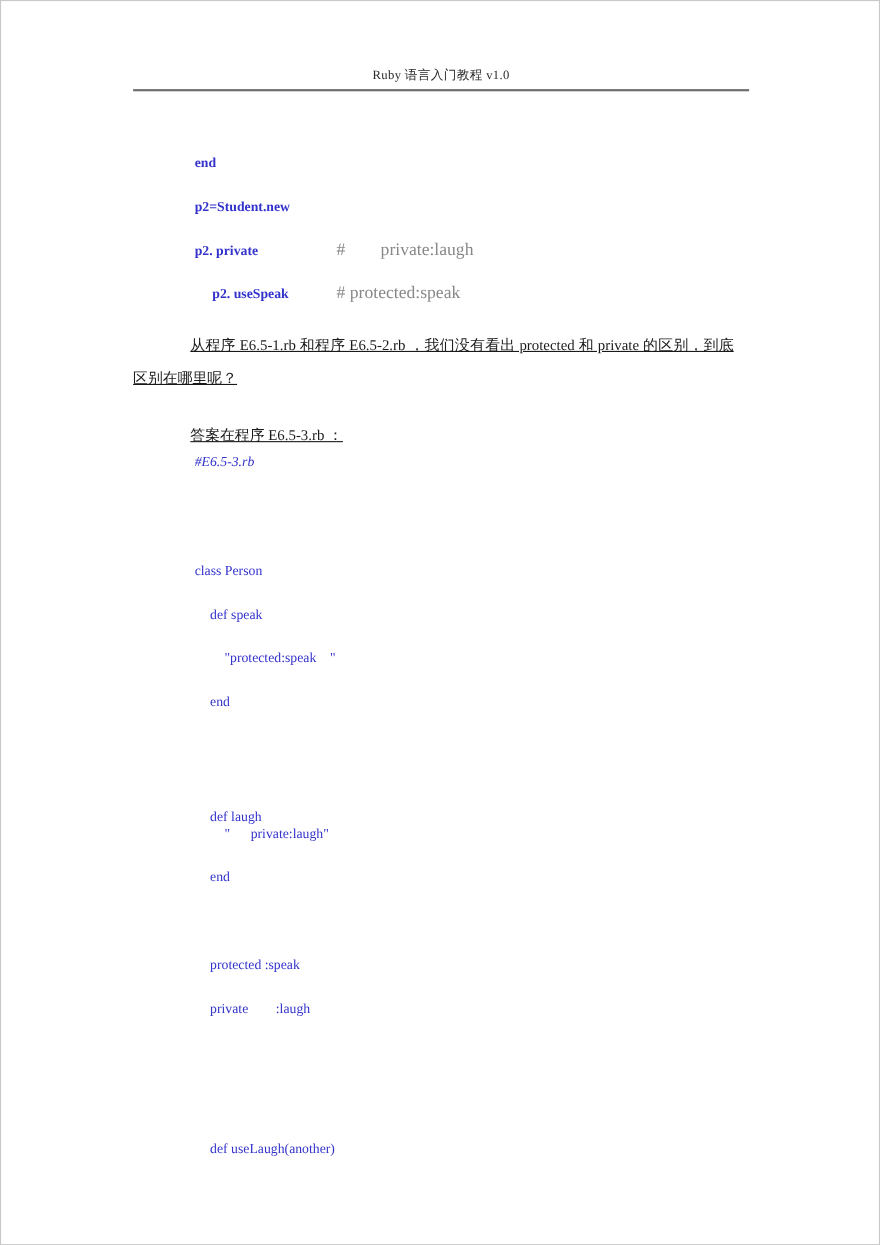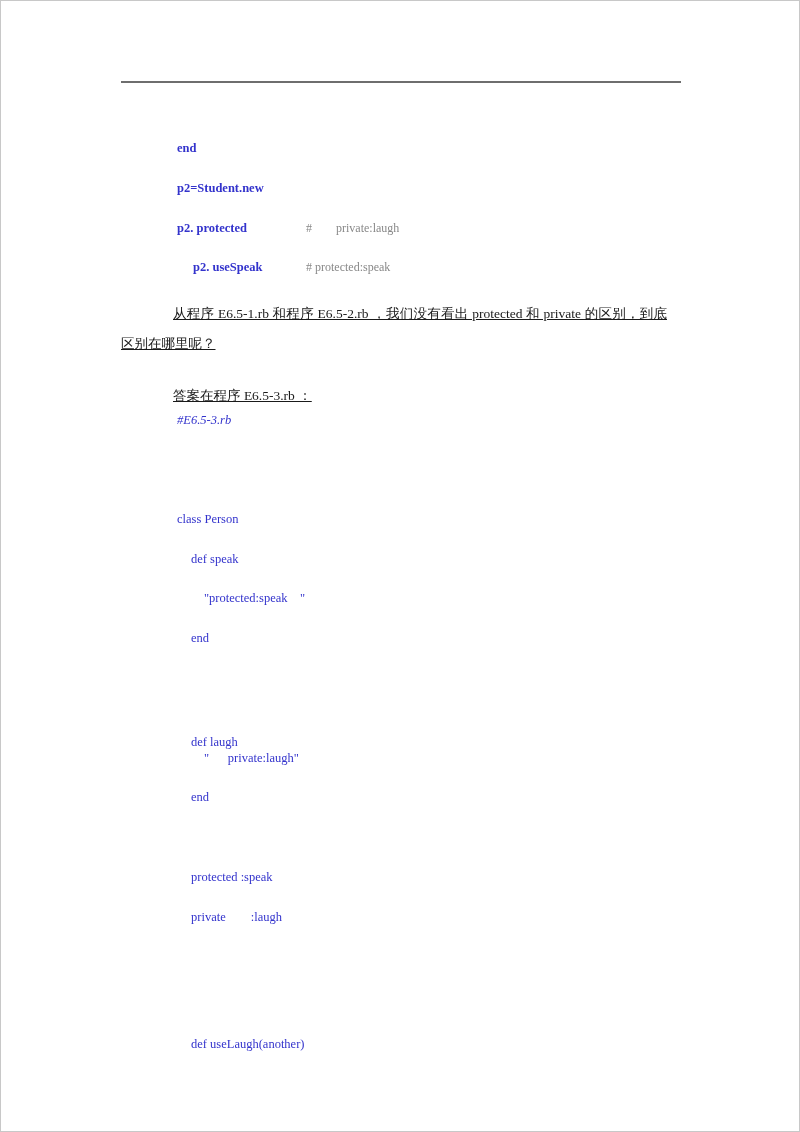--- a/index.html
+++ b/index.html
@@ -66,21 +66,21 @@
     text-align: right;
   }
   .code-line.bold { font-weight: bold; }
   .code-line.ind1 { left: 190px; }
   .code-line.ind2 { left: 203px; }
 
   .code-comment {
     position: absolute;
     white-space: pre;
     font-family: "Liberation Serif", "DejaVu Serif", serif;
-    font-size: 12px;
+    font-size: 16px;
     color: #888888;
     line-height: 14px;
   }
 
   
   .body-para {
     position: absolute;
     left: 120px;
     width: 546px;
     font-family: "Liberation Serif", "DejaVu Serif", serif;
@@ -118,26 +118,29 @@
     font-size: 15px;
     color: #222222;
     white-space: pre;
   }
 </style>
 </head>
 <body>
 
 <div class="page">
 
+  <div class="page-header">
+    <span class="header-title">Ruby 语言入门教程 v1.0</span>
+  </div>
   <div class="header-rule"></div>
 
   <div class="content" id="content-root">
       <div class="code-line bold" style="top: 140px;">end</div>
       <div class="code-line bold" style="top: 180px;">p2=Student.new</div>
-      <div class="code-line bold" style="top: 220px;">p2. protected</div>
+      <div class="code-line bold" style="top: 220px;">p2. private</div>
       <div class="code-line bold" style="top: 259px; margin-left: 16px;">p2. useSpeak</div>
       <div class="code-comment" style="top: 220px; left: 305px;">#        private:laugh</div>
       <div class="code-comment" style="top: 259px; left: 305px;"># protected:speak</div>
       <div class="body-para" style="top: 298px;">从程序 E6.5-1.rb 和程序 E6.5-2.rb ，我们没有看出 protected 和 private 的区别，到底区别在哪里呢？</div>
       <div class="body-para" style="top: 380px;">答案在程序  E6.5-3.rb ：</div>
       <div class="code-line" style="top: 412px; font-style: italic;">#E6.5-3.rb</div>
       <div class="code-line" style="top: 511px;">class Person</div>
       <div class="code-line ind1" style="top: 551px;">def speak</div>
       <div class="code-line ind2" style="top: 590px;">"protected:speak    "</div>
       <div class="code-line ind1" style="top: 630px;">end</div>

